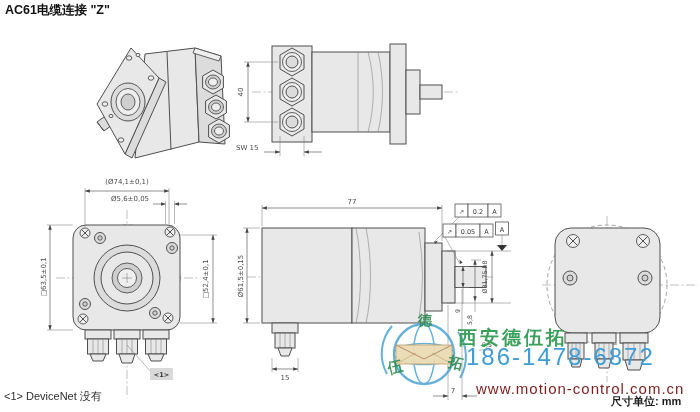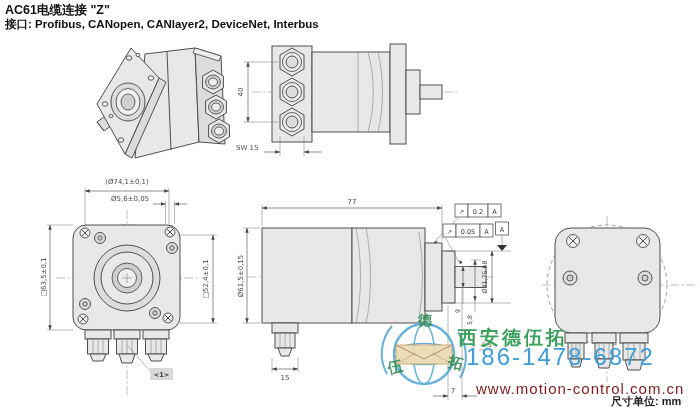--- a/index.html
+++ b/index.html
@@ -38,21 +38,20 @@
 
   <svg width="0" height="0">
     <defs>
       <marker id="arr" viewBox="0 0 10 10" refX="9.2" refY="5" markerWidth="8" markerHeight="8" orient="auto-start-reverse">
         <path d="M0,1.6 L9.4,5 L0,8.4 z" fill="#444"></path>
       </marker>
     </defs>
   </svg>
 
   <div class="abs title">AC61电缆连接 "Z"</div>
-  <div class="abs subtitle">接口: Profibus, CANopen, CANlayer2, DeviceNet, Interbus</div>
 
   <svg style="left:95px;top:42px" width="165" height="125" viewBox="0 0 165 125">
     <g>
       <polygon class="f1" points="50,12 100,6 104,100 40,116"></polygon>
       <polygon class="f2" points="100,6 126,14 130,102 104,100"></polygon>
       <polygon class="f3" points="100,6 126,14 124,19 98,11"></polygon>
       <line class="ln" x1="72" y1="10" x2="76" y2="108"></line>
     </g>
     <g>
       <polygon class="f1" points="128.4,34 118,28 107.6,34 107.6,46 118,52 128.4,46"></polygon>
@@ -366,15 +365,16 @@
       <path d="M18,56 L38,45 M74,56 L54,45" fill="none" stroke="#c9a975" stroke-width="0.8"></path>
     </g>
   </svg>
   <span class="seal wm" style="left:418px;top:312px;font-size:14px;">德</span>
   <span class="seal wm" style="left:388px;top:358px;font-size:15px;transform:rotate(-14deg);">伍</span>
   <span class="seal wm" style="left:448px;top:354px;font-size:15px;transform:rotate(14deg);">拓</span>
   <div class="abs wm wm-company">西安德伍拓</div>
   <div class="abs wm wm-phone">186-1478-6872</div>
   <div class="abs wm wm-site">www.motion-control.com.cn</div>
 
+  <div class="abs footnote">&lt;1&gt; DeviceNet 没有</div>
   <div class="abs units">尺寸单位: mm</div>
 
 </div>
 
 </body></html>

